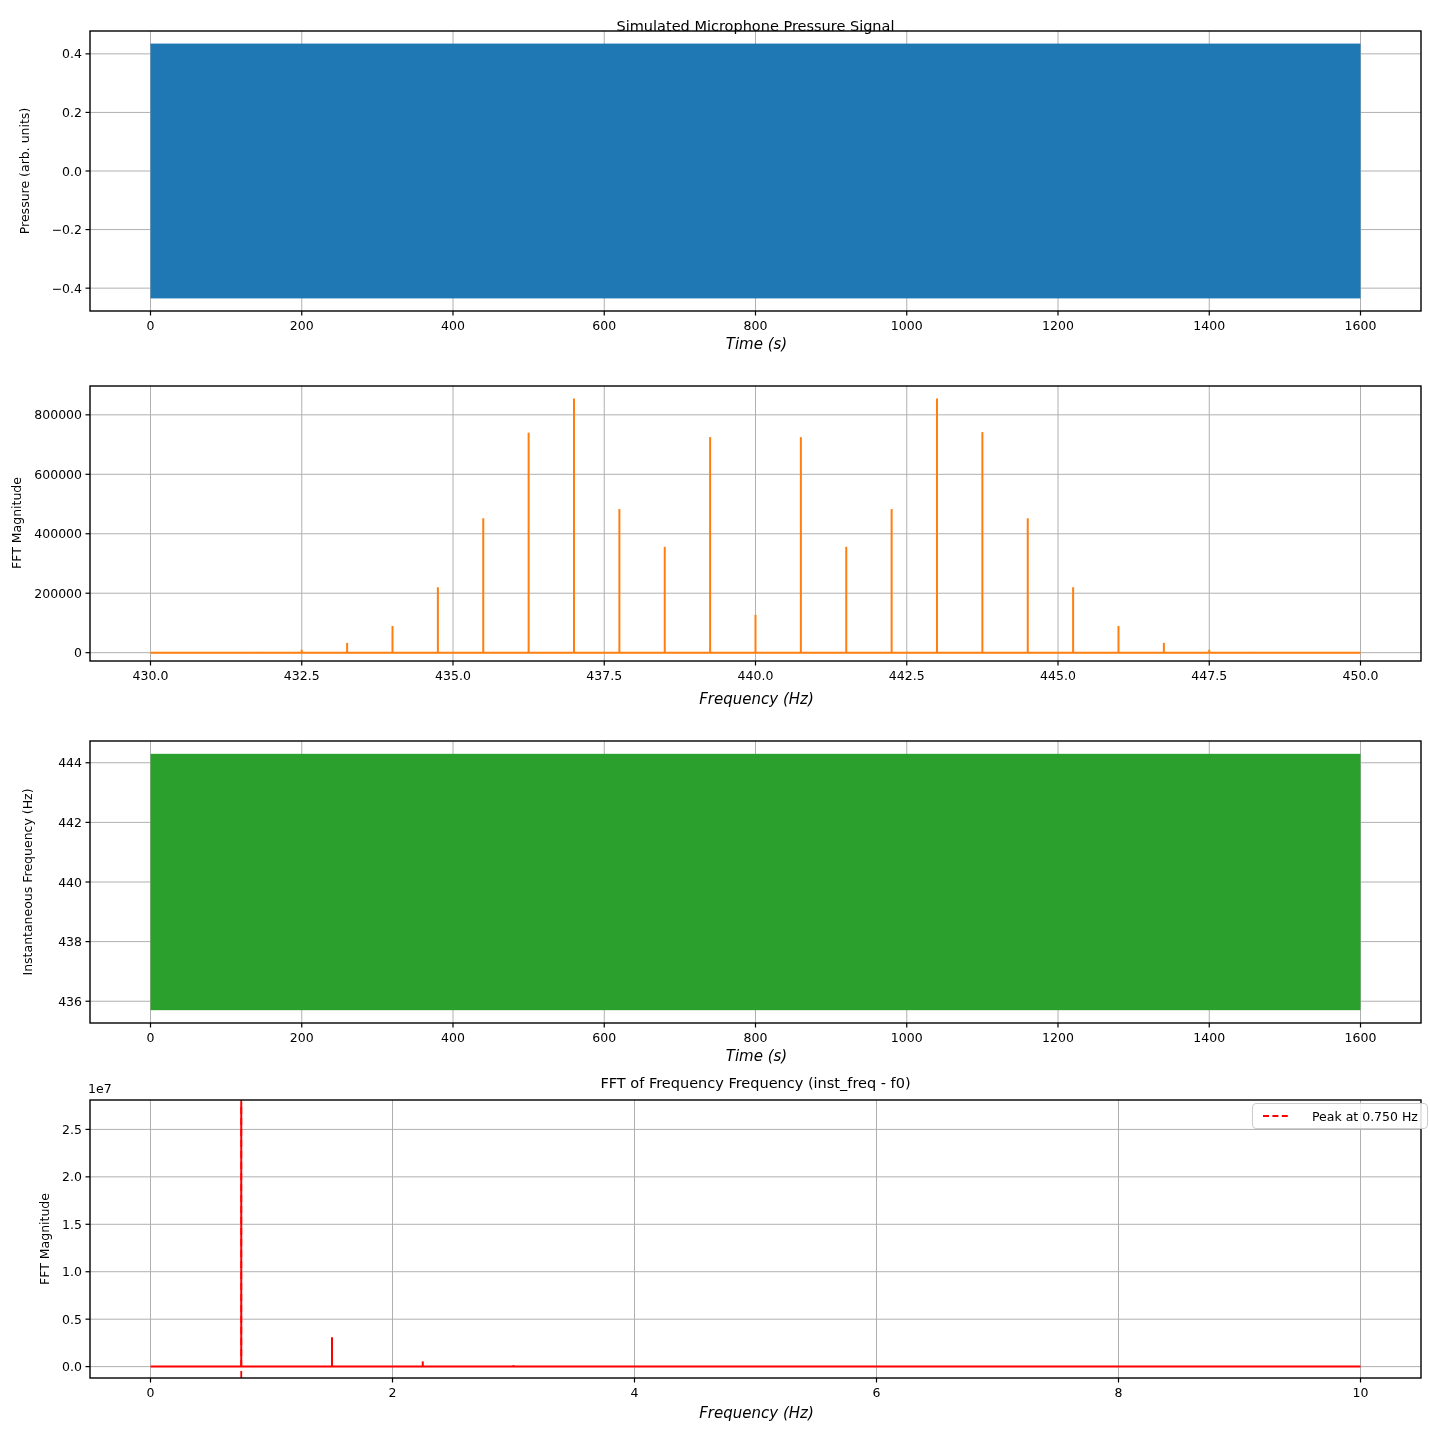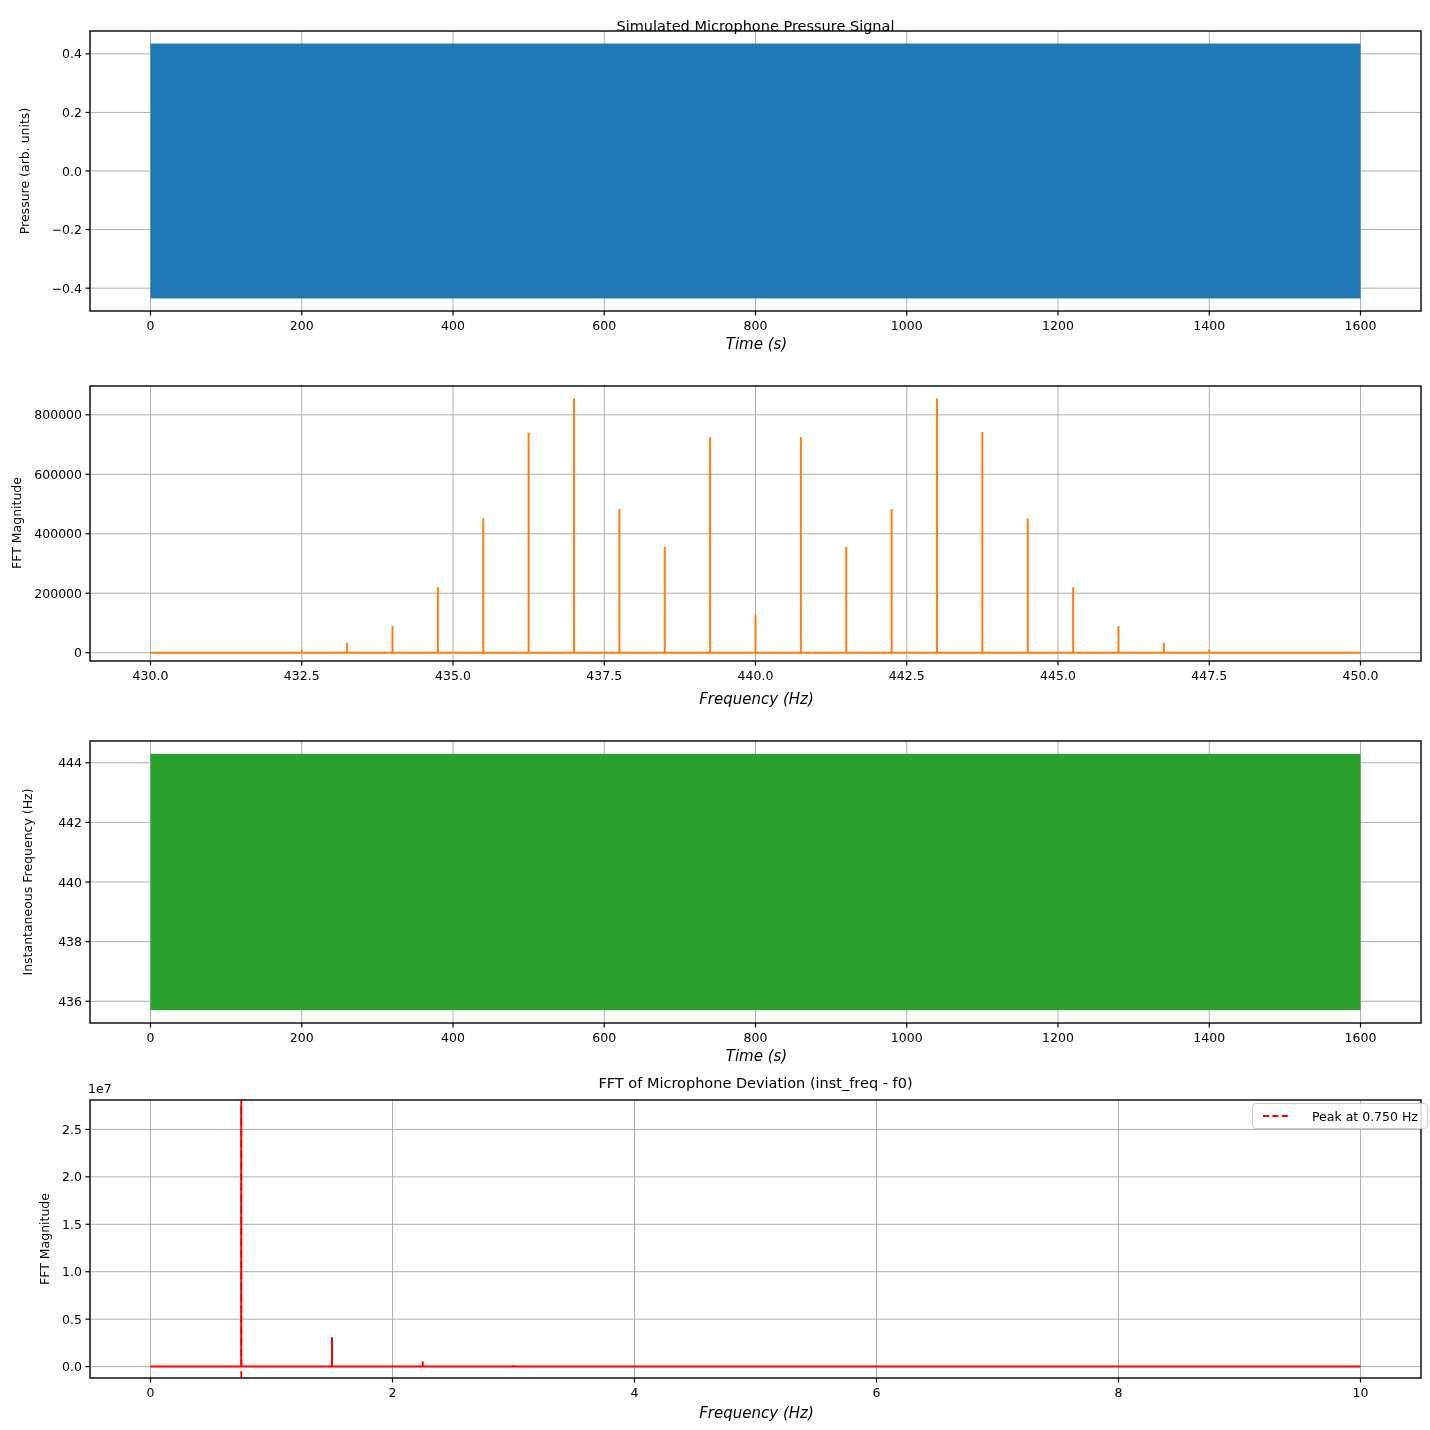--- a/index.html
+++ b/index.html
@@ -251,21 +251,21 @@
   <div class="chart-title" style="top:16px">Simulated Microphone Pressure Signal</div>
   <div class="xlabel" style="top:336px">Time (s)</div>
   <div class="ylabel" style="left:25px;top:171px">Pressure (arb. units)</div>
 
   <div class="xlabel" style="top:691px">Frequency (Hz)</div>
   <div class="ylabel" style="left:17px;top:523px">FFT Magnitude</div>
 
   <div class="xlabel" style="top:1048px">Time (s)</div>
   <div class="ylabel" style="left:28px;top:882px">Instantaneous Frequency (Hz)</div>
 
-  <div class="chart-title" style="top:1073px">FFT of Microphone Deviation (inst_freq - f0)</div>
+  <div class="chart-title" style="top:1073px">FFT of Frequency Frequency (inst_freq - f0)</div>
   <div class="xlabel" style="top:1405px">Frequency (Hz)</div>
   <div class="ylabel" style="left:45px;top:1239px">FFT Magnitude</div>
   <div class="offset-text">1e7</div>
 
   <div class="legend">
     <svg width="30" height="6">
       <line x1="1" y1="3" x2="29" y2="3" stroke="#ff0000" stroke-width="1.8" stroke-dasharray="6 3.4"></line>
     </svg>
     <span>Peak at 0.750 Hz</span>
   </div>

